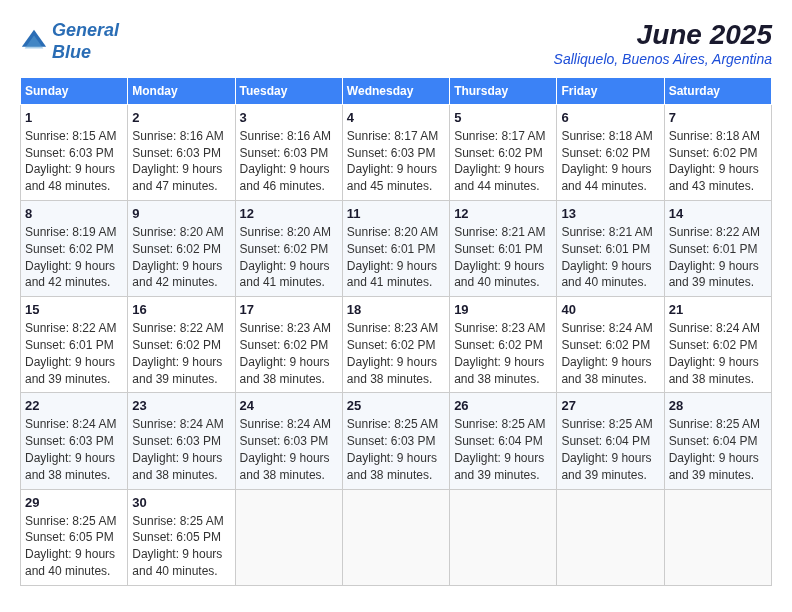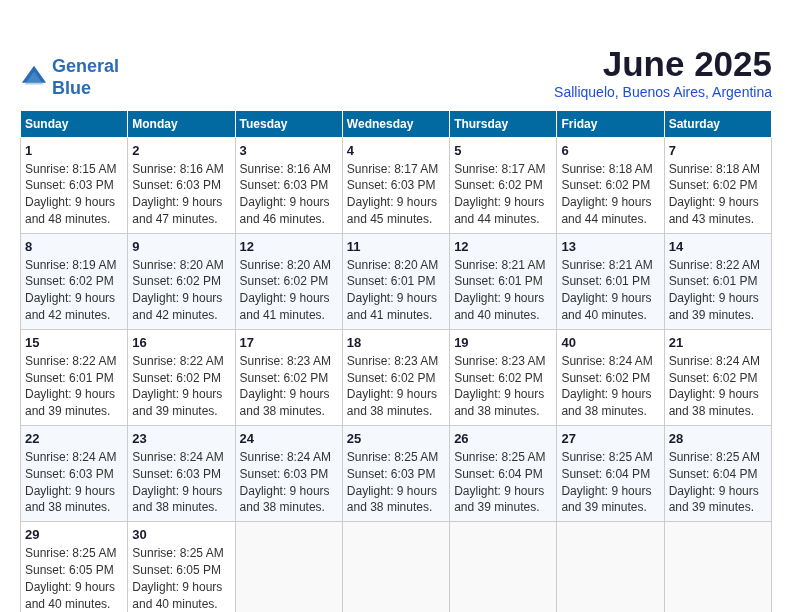--- a/index.html
+++ b/index.html
@@ -6,22 +6,23 @@
     body {
       font-family: Arial, sans-serif;
       background: #fff;
       width: 792px;
       min-height: 612px;
       padding: 20px;
     }
     .header-area {
       display: flex;
       justify-content: space-between;
-      align-items: flex-end;
+      align-items: flex-start;
       margin-bottom: 10px;
+      font-style: italic;
     }
     .logo {
       display: flex;
       align-items: center;
     }
     .logo-text {
       font-size: 18px;
       font-weight: bold;
       color: #1a1a2e;
       line-height: 1.2;
@@ -31,37 +32,36 @@
     }
     .logo-icon {
       width: 28px;
       height: 28px;
       margin-right: 4px;
     }
     .title-area {
       text-align: right;
     }
     .month-title {
-      font-size: 35px;
+      font-size: 28px;
       font-weight: bold;
       color: #1a1a2e;
       line-height: 1.1;
-      margin-top: 25px;
     }
     .subtitle {
       font-size: 14px;
       color: #1d4ed8;
     }
     table {
       width: 100%;
       border-collapse: collapse;
       font-size: 10.5px;
     }
     thead th {
-      background-color: #0369a1;
+      background-color: #3b82f6;
       color: #fff;
       padding: 6px 4px;
       text-align: left;
       font-size: 12px;
       font-weight: bold;
       border: 1px solid #fff;
     }
     tbody td {
       vertical-align: top;
       padding: 5px 4px;

